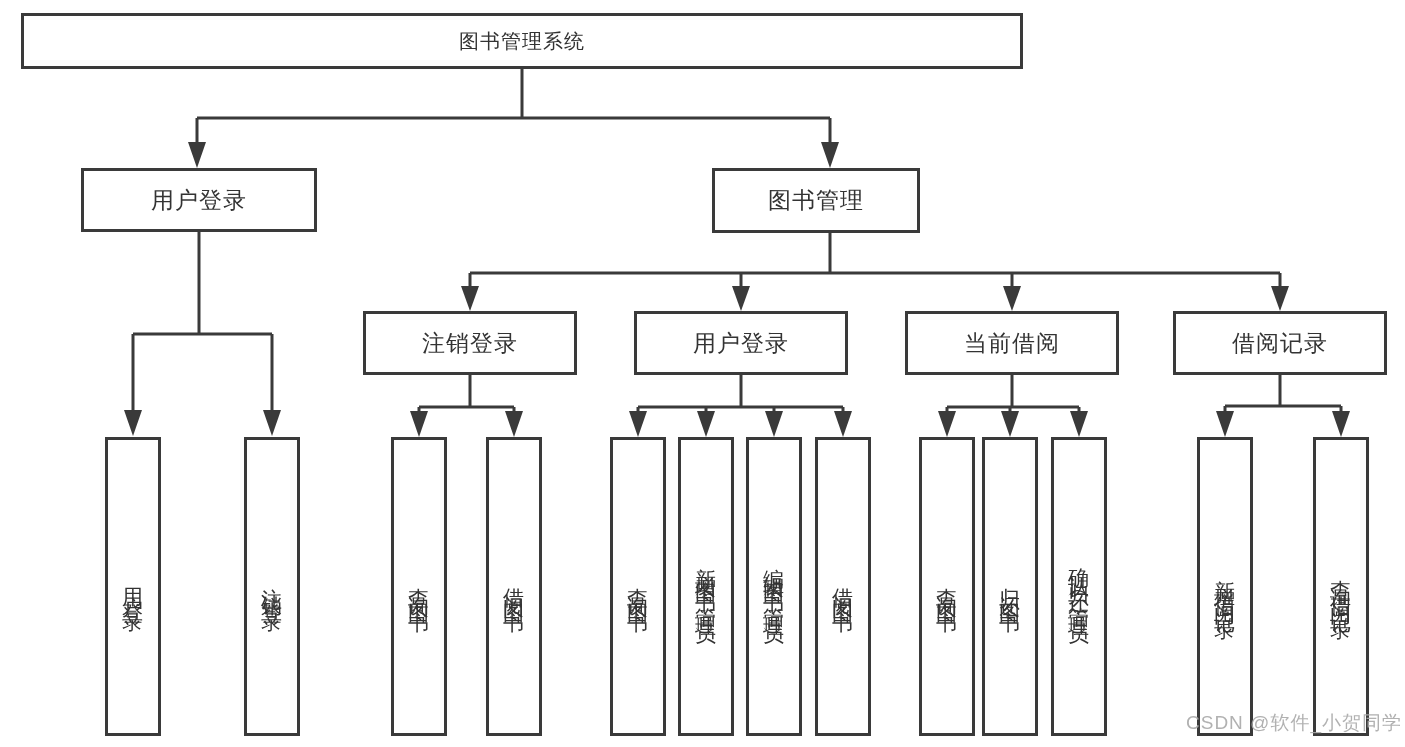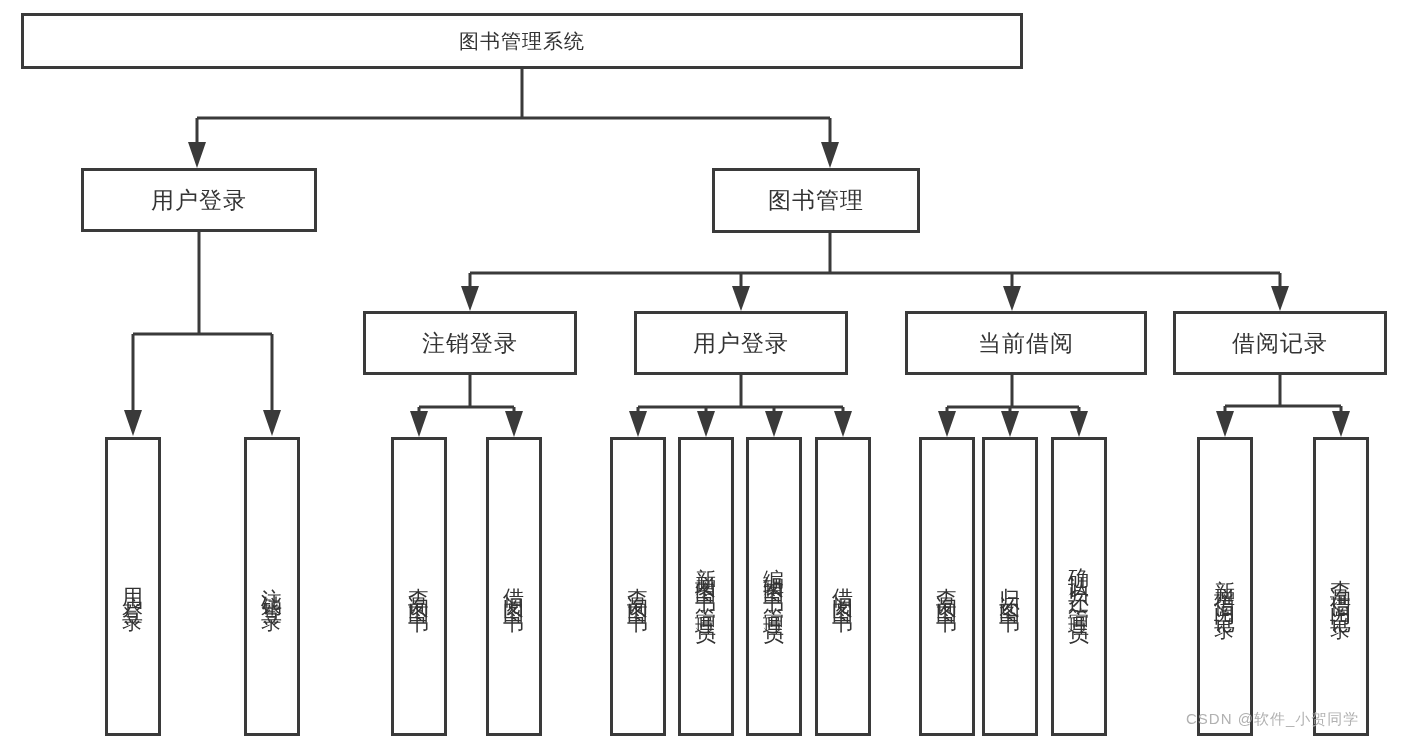--- a/index.html
+++ b/index.html
@@ -39,21 +39,21 @@
     text-orientation:mixed;
     font-size:21px;
     letter-spacing:8px;
     line-height:1;
     white-space:nowrap;
   }
   #watermark{
     position:absolute;
     left:1186px;top:710px;
     z-index:3;
-    font-size:15px;
+    font-size:19px;
     color:var(--wm);
     opacity:.9;
     white-space:nowrap;
     letter-spacing:1px;
   }
 </style>
 </head>
 <body>
 
 <div id="stage">
@@ -118,21 +118,21 @@
   <div class="box h" style="left:712px;top:168px;width:208px;height:65px">
     <span class="lbl">图书管理</span>
   </div>
 
   <div class="box h" style="left:363px;top:311px;width:214px;height:64px">
     <span class="lbl">注销登录</span>
   </div>
   <div class="box h" style="left:634px;top:311px;width:214px;height:64px">
     <span class="lbl">用户登录</span>
   </div>
-  <div class="box h" style="left:905px;top:311px;width:242px;height:64px">
+  <div class="box h" style="left:905px;top:311px;width:214px;height:64px">
     <span class="lbl">当前借阅</span>
   </div>
   <div class="box h" style="left:1173px;top:311px;width:214px;height:64px">
     <span class="lbl">借阅记录</span>
   </div>
 
   <div class="box v" style="left:105px;top:437px;width:56px;height:299px">
     <span class="lbl">用户登录</span>
   </div>
   <div class="box v" style="left:244px;top:437px;width:56px;height:299px">

